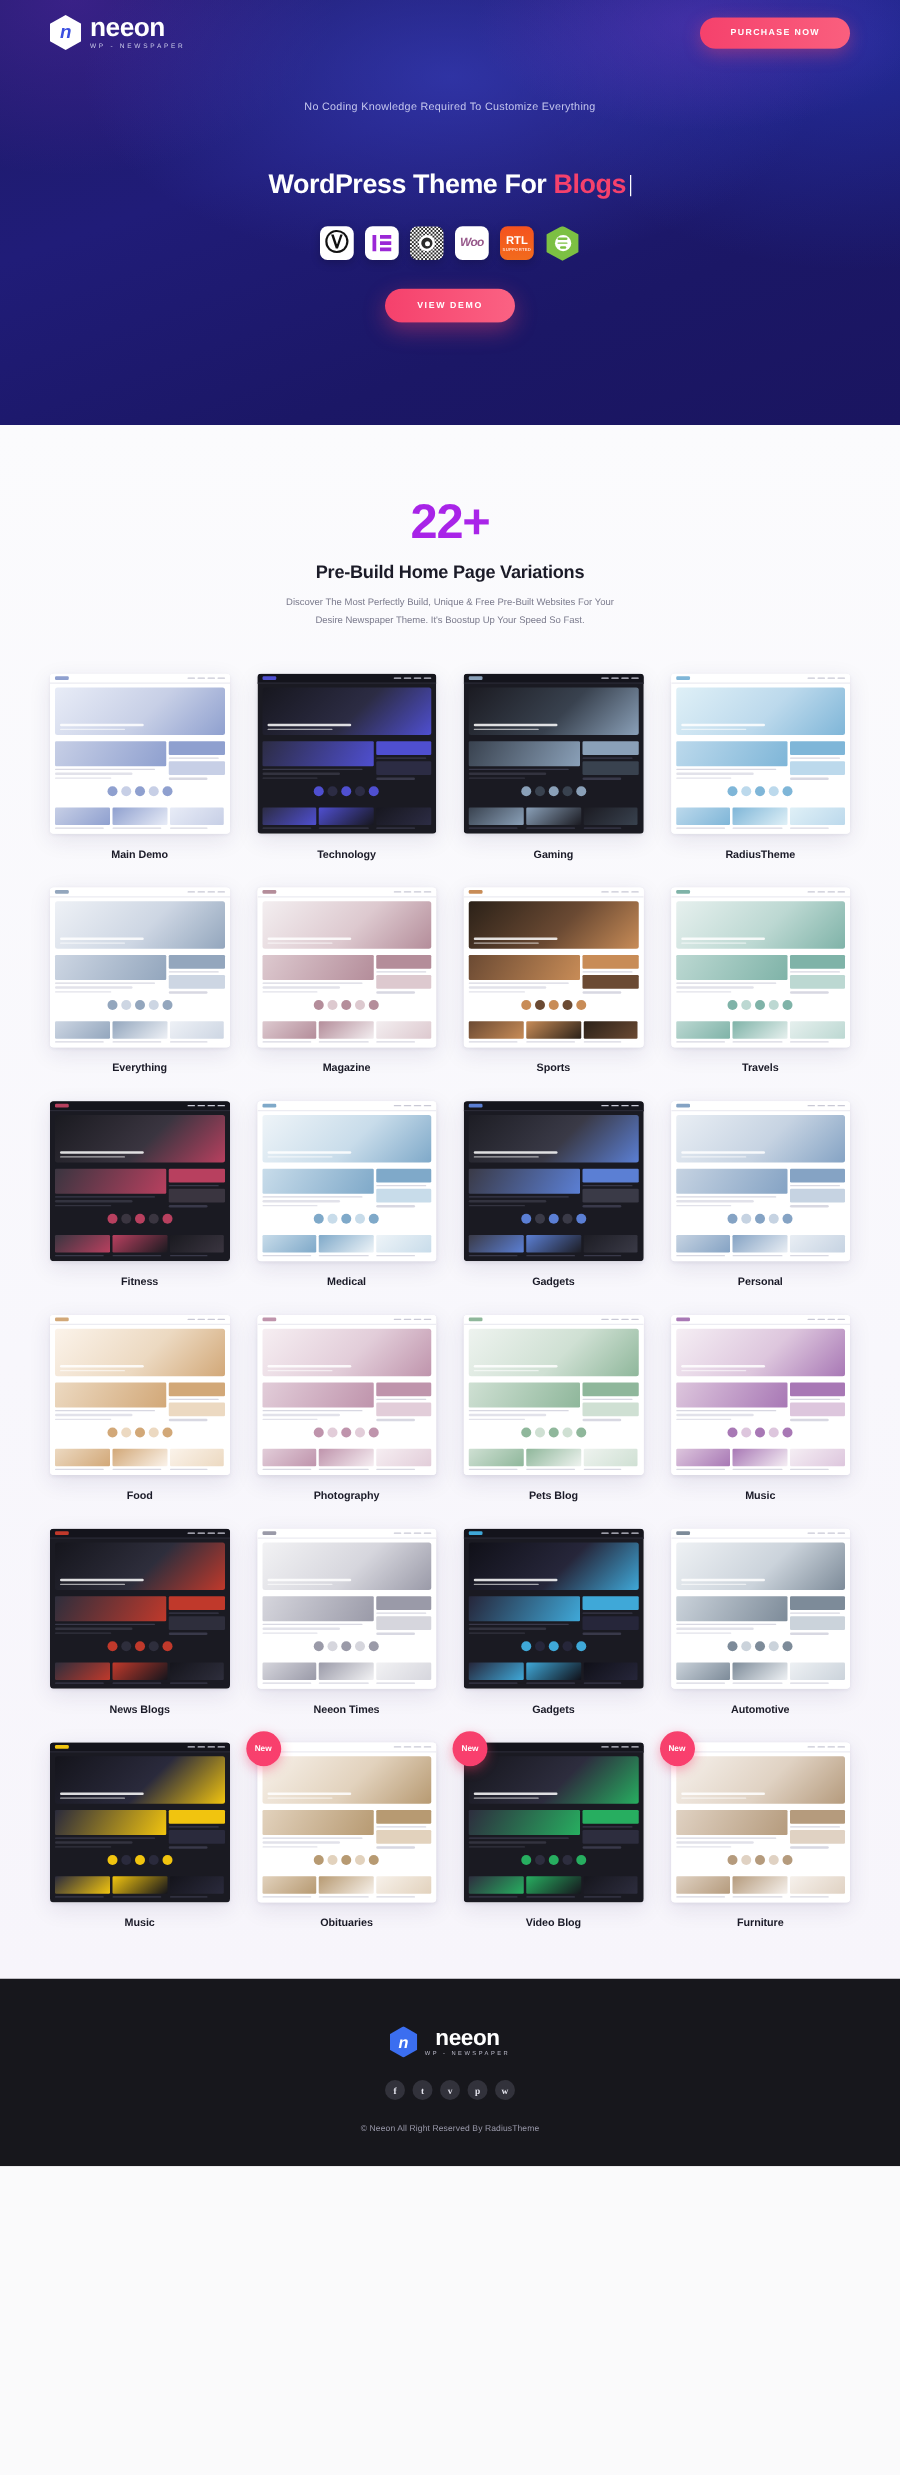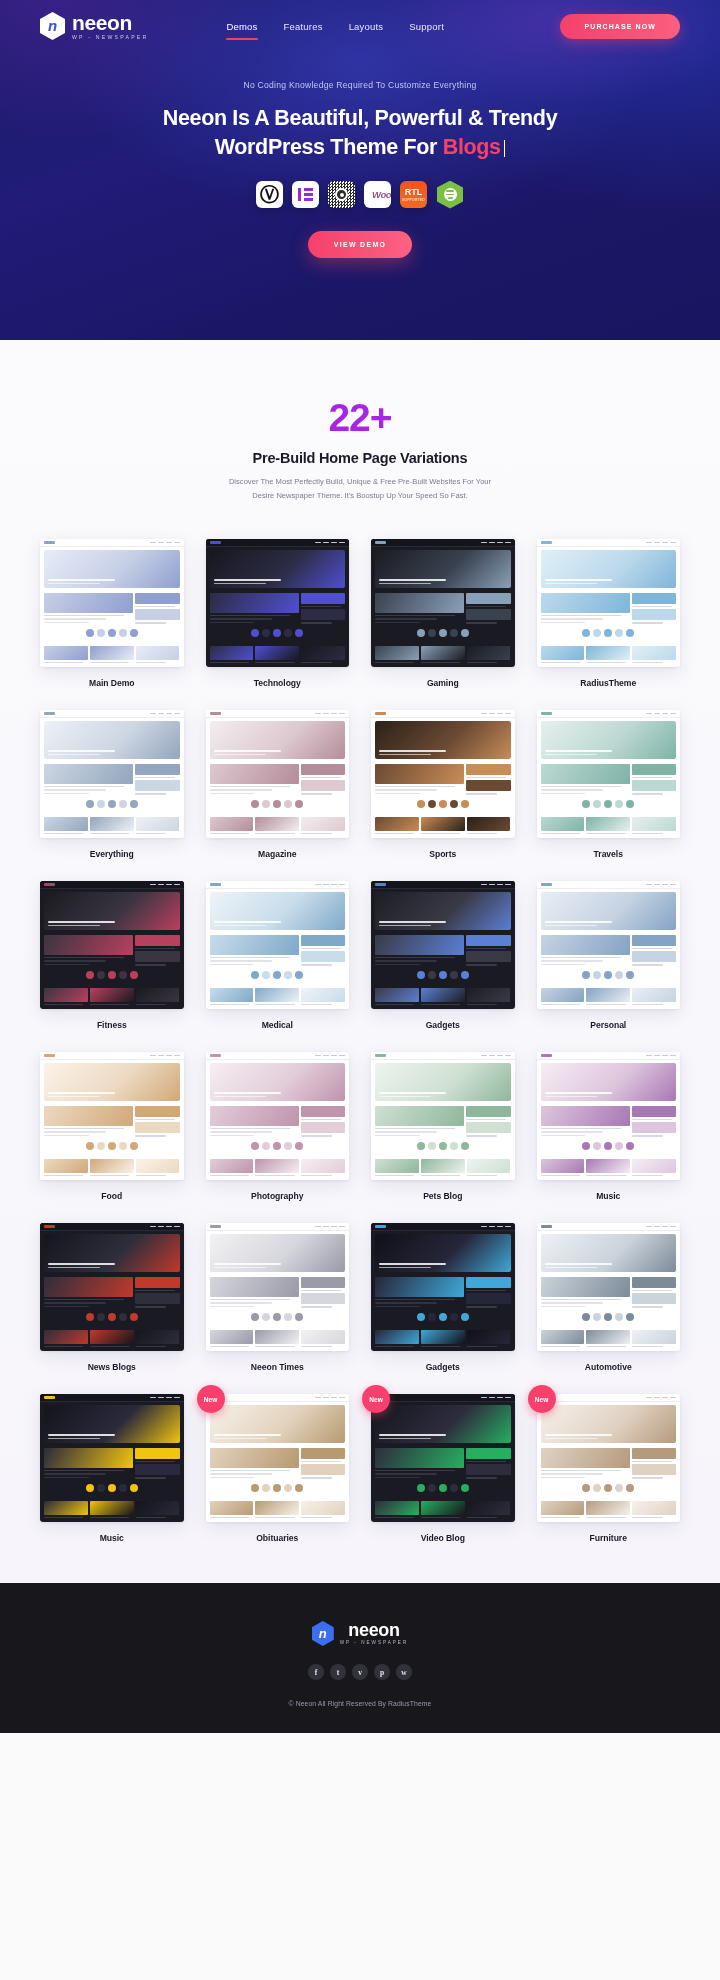--- a/index.html
+++ b/index.html
@@ -115,21 +115,21 @@
       repeating-conic-gradient(#2b2b2b 0% 25%, #ffffff 0% 50%) 0 0/3px 3px;
   }
   .tech.gutenberg .g{
     width:13px;height:13px;border-radius:50%;
     border:2px solid #fff;background:#2b2b2b;
     display:flex;align-items:center;justify-content:center;
   }
   .tech.gutenberg .g:after{
     content:"";width:4px;height:4px;border-radius:50%;background:#fff;
   }
-  .tech.woo{background:#fff;justify-content:flex-end;}
+  .tech.woo{background:#fff;}
   .tech.woo b{color:#96588a;font-size:9.5px;font-style:italic;letter-spacing:-.5px;}
   .tech.rtl{
     background:linear-gradient(180deg,#f5521e,#f26b1d);
     flex-direction:column;gap:0;
   }
   .tech.rtl .t1{color:#fff;font-size:9px;font-weight:bold;line-height:1;}
   .tech.rtl .t2{color:#ffd9c9;font-size:3.4px;letter-spacing:.2px;margin-top:1px;}
   .tech.hex{
     background:transparent;box-shadow:none;width:28px;height:28px;
   }
@@ -254,34 +254,28 @@
     <div class="brand">
       <div class="brand-mark">
         <span>n</span>
       </div>
       <div class="brand-txt">
         <span class="brand-name">neeon</span>
         <span class="brand-sub">WP - NEWSPAPER</span>
       </div>
     </div>
 
-    <div class="nav-links">
-      <a class="nav-link active">Demos</a>
-      <a class="nav-link">Features</a>
-      <a class="nav-link">Layouts</a>
-      <a class="nav-link">Support</a>
-    </div>
 
     <button class="cta-top">PURCHASE NOW</button>
   </nav>
 
   <div class="hero-body">
     <div class="eyebrow">No Coding Knowledge Required To Customize Everything</div>
     <h1 class="h1">
-      <span>Neeon Is A Beautiful, Powerful &amp; Trendy</span><br>
+      <br>
       <span>WordPress Theme For </span><span class="accent">Blogs</span><span class="caret"></span>
     </h1>
 
     <div class="tech-row">
       <div class="tech wp">Ⓥ</div>
       <div class="tech elementor">
         <div class="el">
             <i class="bar"></i>
             <div class="stack">
               <i></i>

